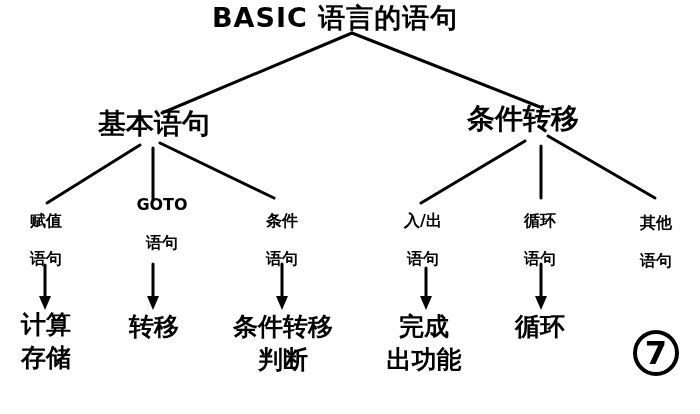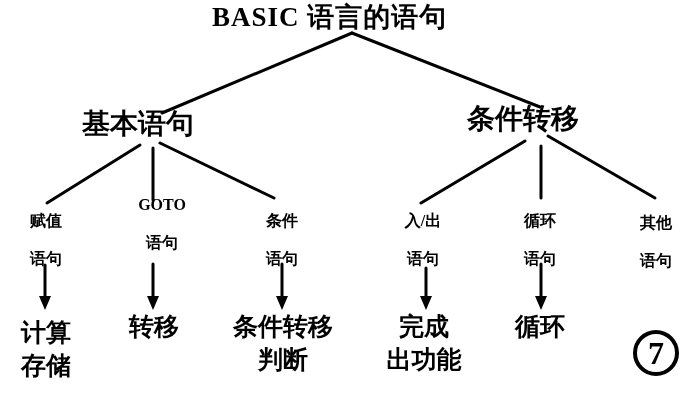--- a/index.html
+++ b/index.html
@@ -1,18 +1,18 @@
 <!DOCTYPE html>
 <html><head>
 <meta charset="utf-8">
 <style>
   html, body { margin: 0; padding: 0; background: #ffffff; }
   body { width: 700px; height: 414px; overflow: hidden; position: relative;
          font-family: "DejaVu Sans", sans-serif; color: #000; }
-  .canvas { position: absolute; left: 0; top: 0; width: 700px; height: 348px; font-family: Liberation Serif, serif; }
+  .canvas { position: absolute; left: 0; top: 0; width: 700px; height: 348px; }
   svg.lines { position: absolute; left: 0; top: 0; }
   .node { position: absolute; font-weight: bold; white-space: nowrap; line-height: 1; }
   .title { font-size: 27px; letter-spacing: 1px; }
   .mid { font-size: 28px; }
   .leaf { font-size: 16px; text-align: center; line-height: 38px; }
   .desc { font-size: 25px; text-align: center; line-height: 33px; }
   .fig-badge { position: absolute; left: 633px; top: 330px; width: 46px; height: 46px;
                border: 4px solid #000; border-radius: 50%; box-sizing: border-box;
                display: flex; align-items: center; justify-content: center;
                font-size: 32px; font-weight: bold; line-height: 1; }
@@ -46,21 +46,21 @@
       <polygon points="39,296 51,296 45,310"></polygon>
       <polygon points="147,296 159,296 153,310"></polygon>
       <polygon points="276,296 288,296 282,310"></polygon>
       <polygon points="420,296 432,296 426,310"></polygon>
       <polygon points="535,296 547,296 541,310"></polygon>
     </g>
   </svg>
 
   <div class="node title" style="left:212px; top:4px;">BASIC 语言的语句</div>
 
-  <div class="node mid" style="left:82px; top:110px;">基本语句</div>
+  <div class="node mid" style="left:98px; top:110px;">基本语句</div>
   <div class="node mid" style="left:467px; top:105px;">条件转移</div>
 
   <div class="node leaf" style="left:8px; top:202px; width:76px;">
     <div>赋值</div>
     <div>语句</div>
   </div>
   <div class="node leaf" style="left:116px; top:186px; width:76px;margin-left:8px;">
     <div>GOTO</div>
     <div>语句</div>
   </div>
@@ -75,21 +75,21 @@
   </div>
   <div class="node leaf" style="left:500px; top:202px; width:80px;">
     <div>循环</div>
     <div>语句</div>
   </div>
   <div class="node leaf" style="left:616px; top:192px; width:80px;margin-top:12px;">
     <div>其他</div>
     <div>语句</div>
   </div>
 
-  <div class="node desc" style="left:8px; top:316px; width:76px;">
+  <div class="node desc" style="left:8px; top:308px; width:76px;">
     <div>计算</div>
     <div>存储</div>
   </div>
   <div class="node desc" style="left:116px; top:310px; width:76px;">
     <div>转移</div>
   </div>
   <div class="node desc" style="left:216px; top:310px; width:134px;">
     <div>条件转移</div>
     <div>判断</div>
   </div>

